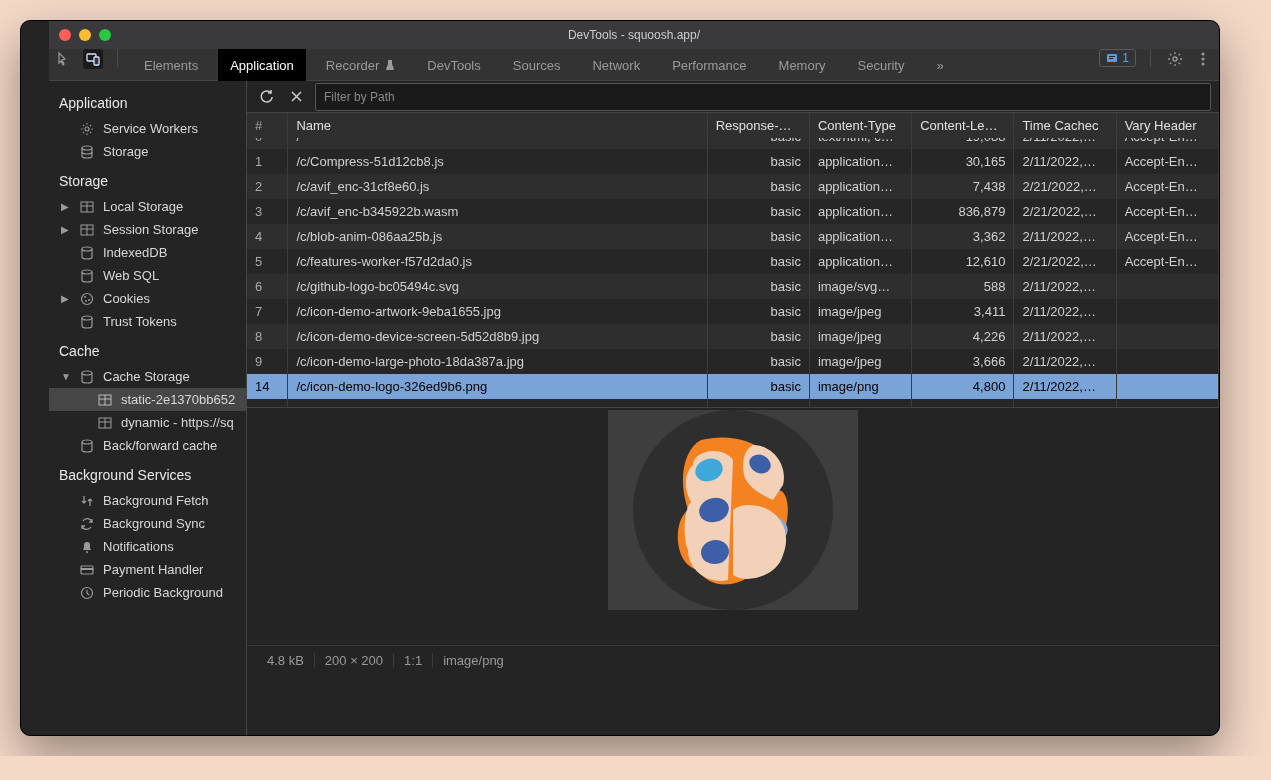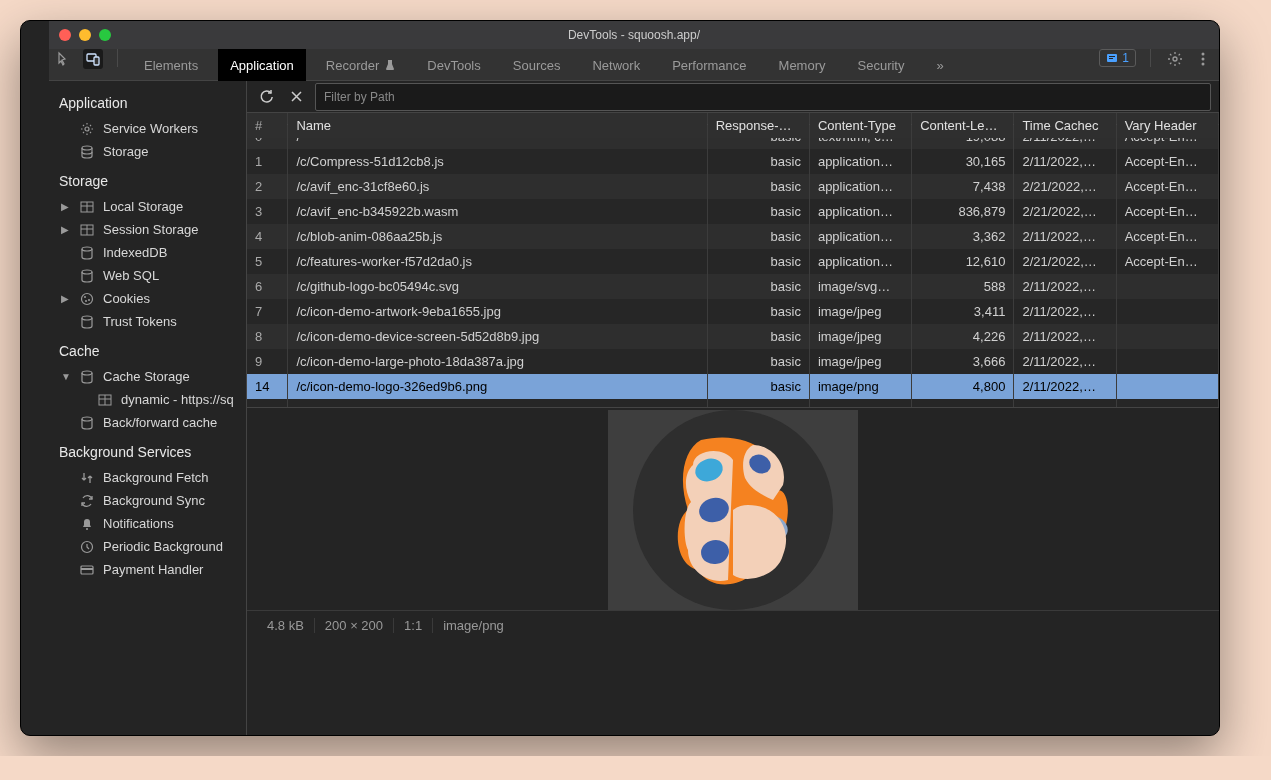--- a/index.html
+++ b/index.html
@@ -121,21 +121,21 @@
   .ptab.active { background:#000; color:#fff;}
   
   .preview { flex:1; background:#242424; display:flex;flex-direction:column;align-items:center; overflow:hidden;}
   .preview-img {
     width:250px; height:200px; background:#3e3e3e; margin-top:2px;
     display:flex;align-items:center;justify-content:center;
   }
   .logo-svg { width:200px; height:200px; }
   .preview-info {
     align-self:stretch; height:30px; display:flex;align-items:center; gap:0;
-    padding:0 10px; color:#999; font-size:13px; border-top:1px solid #3a3a3a;
+    padding:0 10px; color:#999; font-size:13px; border-top:1px solid #3a3a3a;margin-top:35px;
   }
   .preview-info span { padding:0 10px; }
   .preview-info .seg { border-right:1px solid #3a3a3a; }
   .footer {
     height:28px; border-top:1px solid #444; display:flex;align-items:center;
     padding:0 10px; font-size:13px; color:#ccc; background:#222; flex-shrink:0;
   }
   
   col.c-idx{width:40px;} col.c-name{width:410px;} col.c-resp{width:100px;}
   col.c-ct{width:100px;} col.c-cl{width:100px;} col.c-tc{width:100px;} col.c-vh{width:100px;}
@@ -300,20 +300,29 @@
       <div class="side-item">
           <span class="tri">▼</span>
           <span class="i">
             <svg width="14" height="14" viewBox="0 0 14 14">
               <ellipse cx="7" cy="3" rx="5" ry="2" fill="none" stroke="#9a9a9a" stroke-width="1.2"></ellipse>
               <path d="M2 3v8c0 1.1 2.2 2 5 2s5-.9 5-2V3" fill="none" stroke="#9a9a9a" stroke-width="1.2"></path>
             </svg>
           </span>
           <span>Cache Storage</span>
         </div>
+      <div class="side-item sub selected">
+          <span class="i">
+            <svg width="14" height="12" viewBox="0 0 14 12">
+              <rect x="1" y="1" width="12" height="10" fill="none" stroke="#bbb"></rect>
+              <path d="M1 5h12M7 1v10" stroke="#bbb"></path>
+            </svg>
+          </span>
+          <span>static-2e1370bb652</span>
+        </div>
       <div class="side-item sub">
           <span class="i">
             <svg width="14" height="12" viewBox="0 0 14 12">
               <rect x="1" y="1" width="12" height="10" fill="none" stroke="#9a9a9a"></rect>
               <path d="M1 5h12M7 1v10" stroke="#9a9a9a"></path>
             </svg>
           </span>
           <span>dynamic - https://sq</span>
         </div>
       <div class="side-item">
@@ -348,35 +357,35 @@
           <span class="i">
             <svg width="14" height="14" viewBox="0 0 14 14">
               <path d="M7 2a3 3 0 0 0-3 3v3l-1 2h8l-1-2V5a3 3 0 0 0-3-3z" fill="#9a9a9a"></path>
               <circle cx="7" cy="12" r="1" fill="#9a9a9a"></circle>
             </svg>
           </span>
           <span>Notifications</span>
         </div>
       <div class="side-item">
           <span class="i">
-            <svg width="14" height="14" viewBox="0 0 14 14">
-              <circle cx="7" cy="7" r="5.5" fill="none" stroke="#9a9a9a" stroke-width="1.2"></circle>
-              <path d="M7 4v3l2 2" stroke="#9a9a9a" fill="none" stroke-width="1.2"></path>
-            </svg>
-          </span>
-          <span>Periodic Background</span>
-        </div>
-      <div class="side-item">
-          <span class="i">
             <svg width="14" height="12" viewBox="0 0 14 12">
               <rect x="1" y="2" width="12" height="8" rx="1" fill="none" stroke="#9a9a9a" stroke-width="1.2"></rect>
               <rect x="1" y="4" width="12" height="2" fill="#9a9a9a"></rect>
             </svg>
           </span>
           <span>Payment Handler</span>
+        </div>
+      <div class="side-item">
+          <span class="i">
+            <svg width="14" height="14" viewBox="0 0 14 14">
+              <circle cx="7" cy="7" r="5.5" fill="none" stroke="#9a9a9a" stroke-width="1.2"></circle>
+              <path d="M7 4v3l2 2" stroke="#9a9a9a" fill="none" stroke-width="1.2"></path>
+            </svg>
+          </span>
+          <span>Periodic Background</span>
         </div>
     </div>
 
     <div class="content">
 
       <div class="filterbar">
         <div class="icon-btn">
           <svg width="15" height="15" viewBox="0 0 15 15">
               <path d="M12 4a5.5 5.5 0 1 0 1.2 4" fill="none" stroke="#ccc" stroke-width="1.5"></path>
               <path d="M12 1v3h-3" fill="none" stroke="#ccc" stroke-width="1.5"></path>

